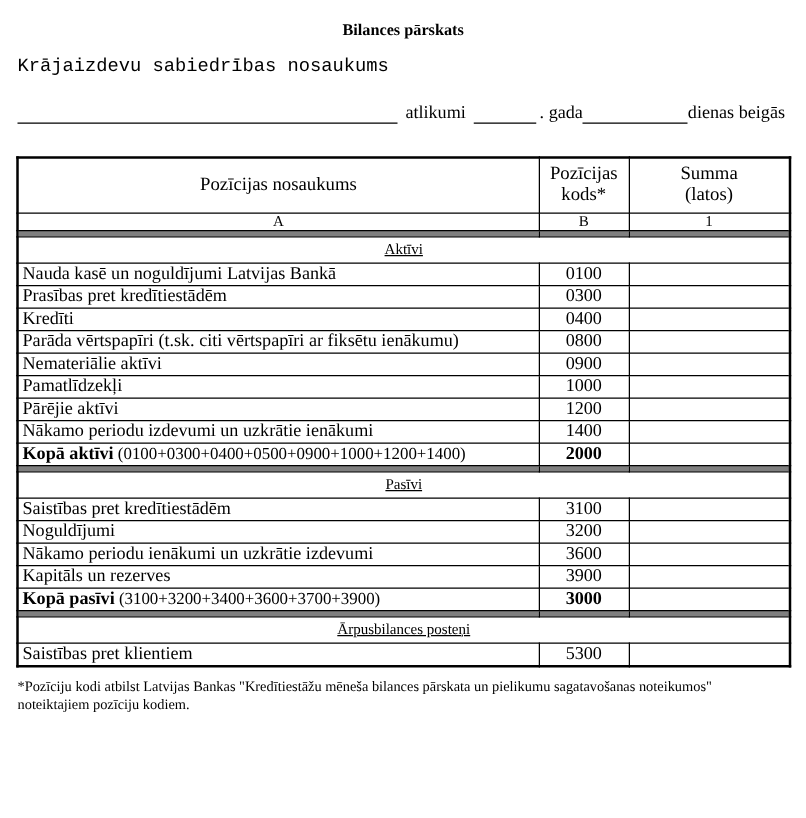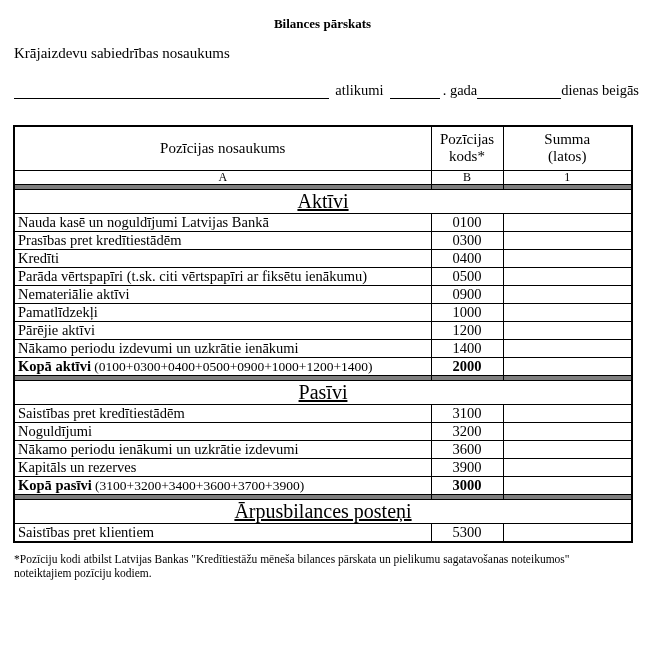--- a/index.html
+++ b/index.html
@@ -18,25 +18,26 @@
   }
   .title {
     margin: 16px 0 0 0;
     text-align: center;
     font-size: 13px;
     font-weight: bold;
   }
   .org-label {
     margin: 13px 0 0 14px;
     font-size: 15px;
+    font-family: Liberation Mono, monospace;
   }
   .period-line {
     display: flex;
     align-items: baseline;
-    margin: 20px 6px 0 14px;
+    margin: 20px 17px 0 14px;
     font-size: 14.5px;
     white-space: nowrap;
   }
   .blank { border-bottom: 1px solid #000; align-self: stretch; }
   .blank-long { flex: 1 1 auto; }
   .blank-short { width: 50px; }
   .blank-mid { width: 84px; }
   .lbl { white-space: pre; }
   .lbl-atlikumi { margin: 0 6px; }
   .lbl-gada { margin-left: 3px; }
@@ -75,21 +76,21 @@
   }
   tr.divider-row td {
     height: 5px;
     padding: 0;
     background: #7f7f7f;
     line-height: 0;
   }
   tr.section-row td {
     height: 21px;
     text-align: center;
-    font-size: 20px;
+    font-size: 12px;
     padding: 0;
   }
   tr.section-row .sec-u { text-decoration: underline; }
   tr.data-row td { height: 18px; }
   tr.data-row td.code-cell, tr.total-row td.code-cell {
     text-align: center;
     padding: 0;
   }
   tr.total-row td { height: 17px; }
   tr.total-row .total-name { font-weight: bold; }
@@ -157,21 +158,21 @@
           <td class="code-cell">0300</td>
           <td></td>
         </tr>
         <tr class="data-row">
           <td>Kredīti</td>
           <td class="code-cell">0400</td>
           <td></td>
         </tr>
         <tr class="data-row">
           <td>Parāda vērtspapīri (t.sk. citi vērtspapīri ar fiksētu ienākumu)</td>
-          <td class="code-cell">0500</td>
+          <td class="code-cell">0800</td>
           <td></td>
         </tr>
         <tr class="data-row">
           <td>Nemateriālie aktīvi</td>
           <td class="code-cell">0900</td>
           <td></td>
         </tr>
         <tr class="data-row">
           <td>Pamatlīdzekļi</td>
           <td class="code-cell">1000</td>

